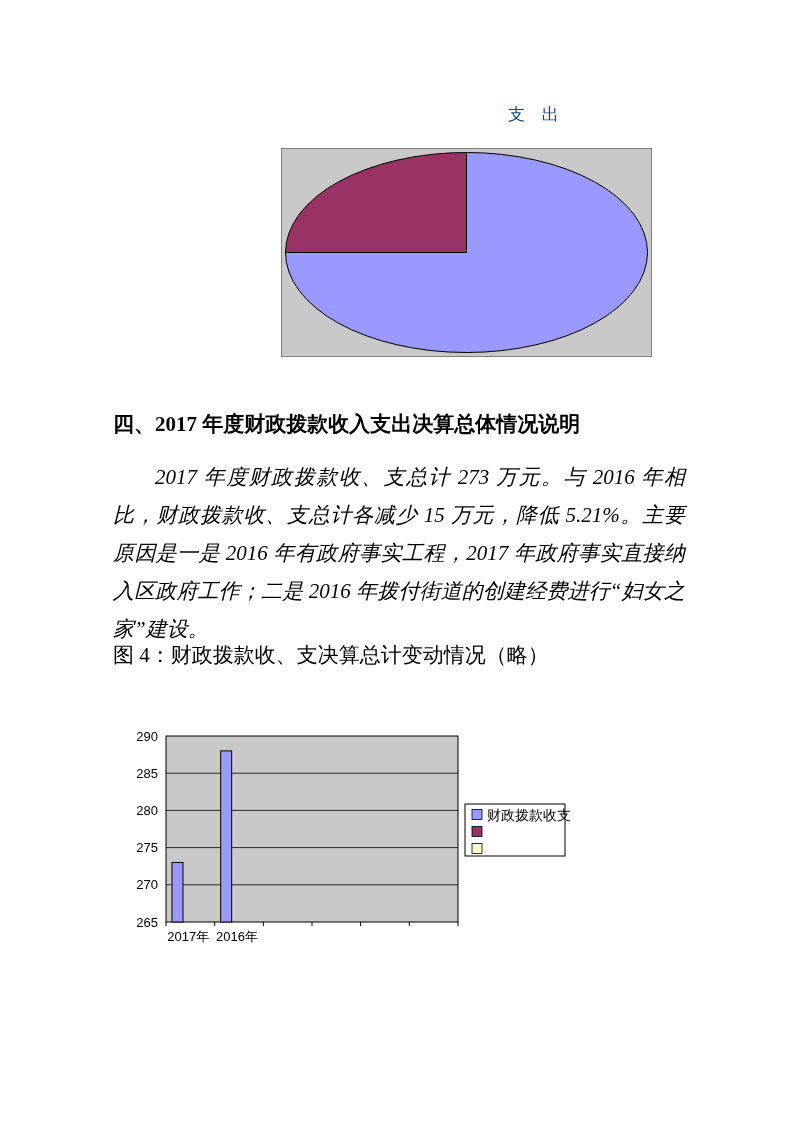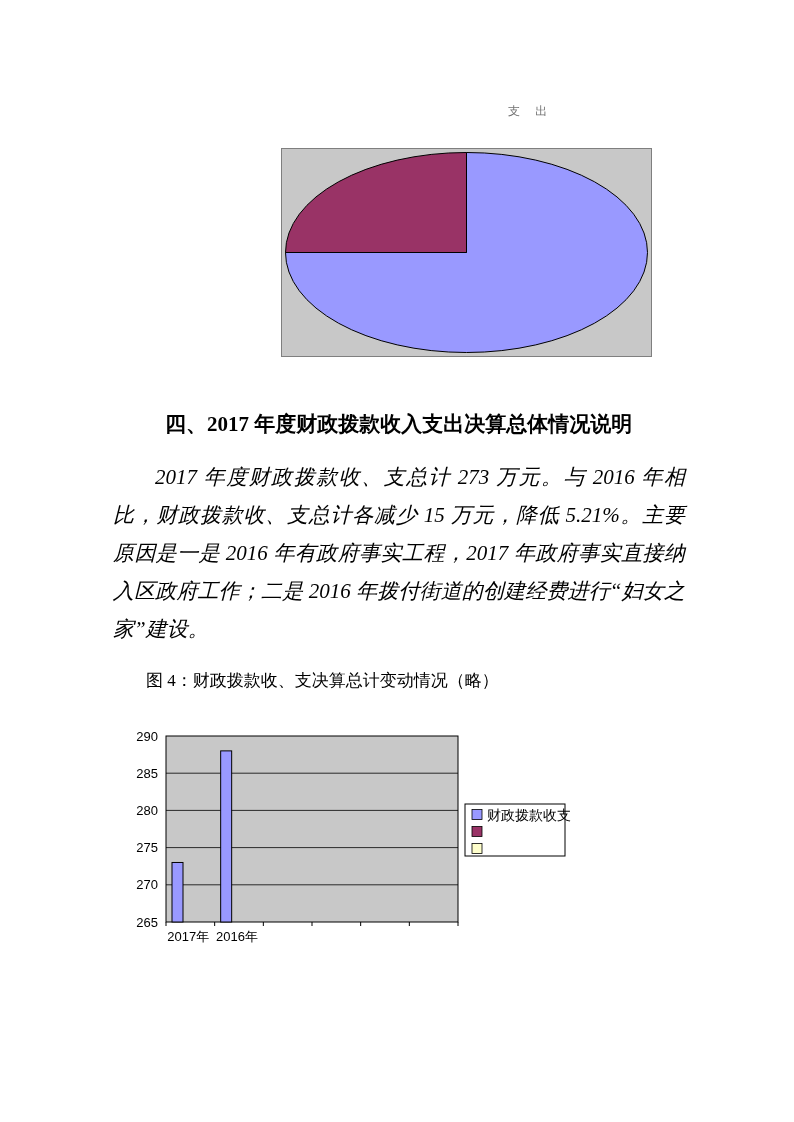--- a/index.html
+++ b/index.html
@@ -7,41 +7,41 @@
     position:relative;
     width:794px;height:1122px;
     background:#ffffff;
     font-family:"Liberation Serif", serif;
     color:#000;
     overflow:hidden;
   }
   .pie-title{
     position:absolute;left:508px;top:103px;
     font-family:"Liberation Sans", sans-serif;
-    font-size:12px;letter-spacing:6px;color:#737373;
+    font-size:17px;letter-spacing:6px;color:#0c4a6e;
   }
   .pie-box{
     position:absolute;left:281px;top:148px;
     width:369px;height:207px;
     background:#C8C8C8;
     border:1px solid #7f7f7f;
   }
   .heading{
     position:absolute;left:113px;top:405px;width:571px;
     font-size:21px;font-weight:bold;line-height:38px;
-    text-align:center;white-space:nowrap;
+    text-align:left;white-space:nowrap;
   }
   .body-para{
     position:absolute;left:113px;top:458px;width:572px;
     font-size:21px;line-height:38px;
     text-align:justify;text-indent:42px;font-style:italic;
   }
   .fig-caption{
-    position:absolute;left:113px;top:662px;width:600px;
-    font-size:17px;line-height:38px;margin-left:33px;
+    position:absolute;left:113px;top:636px;width:600px;
+    font-size:21px;line-height:38px;
   }
   .bar-chart{
     position:absolute;left:135px;top:726px;
     width:450px;height:232px;
   }
   svg text{font-family:"Liberation Sans", sans-serif;fill:#000;}
 </style>
 </head>
 <body>
 

